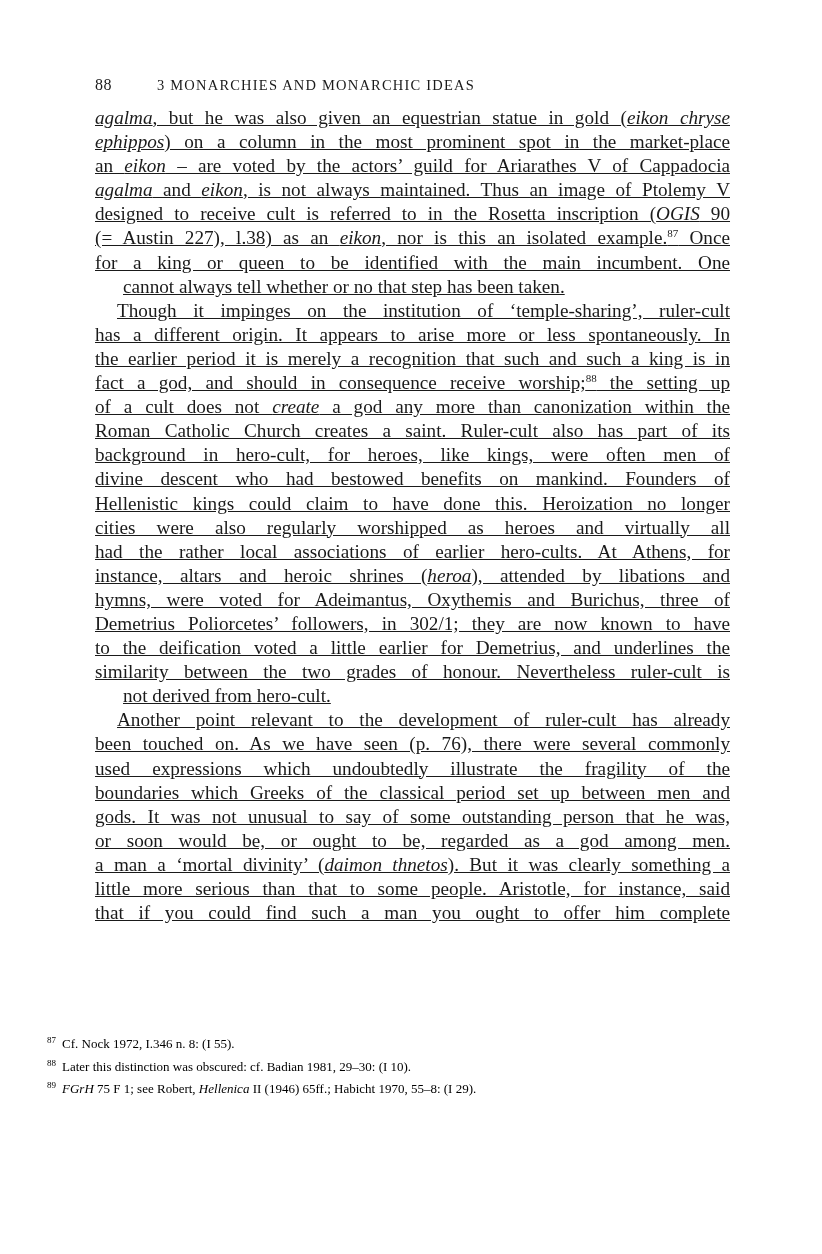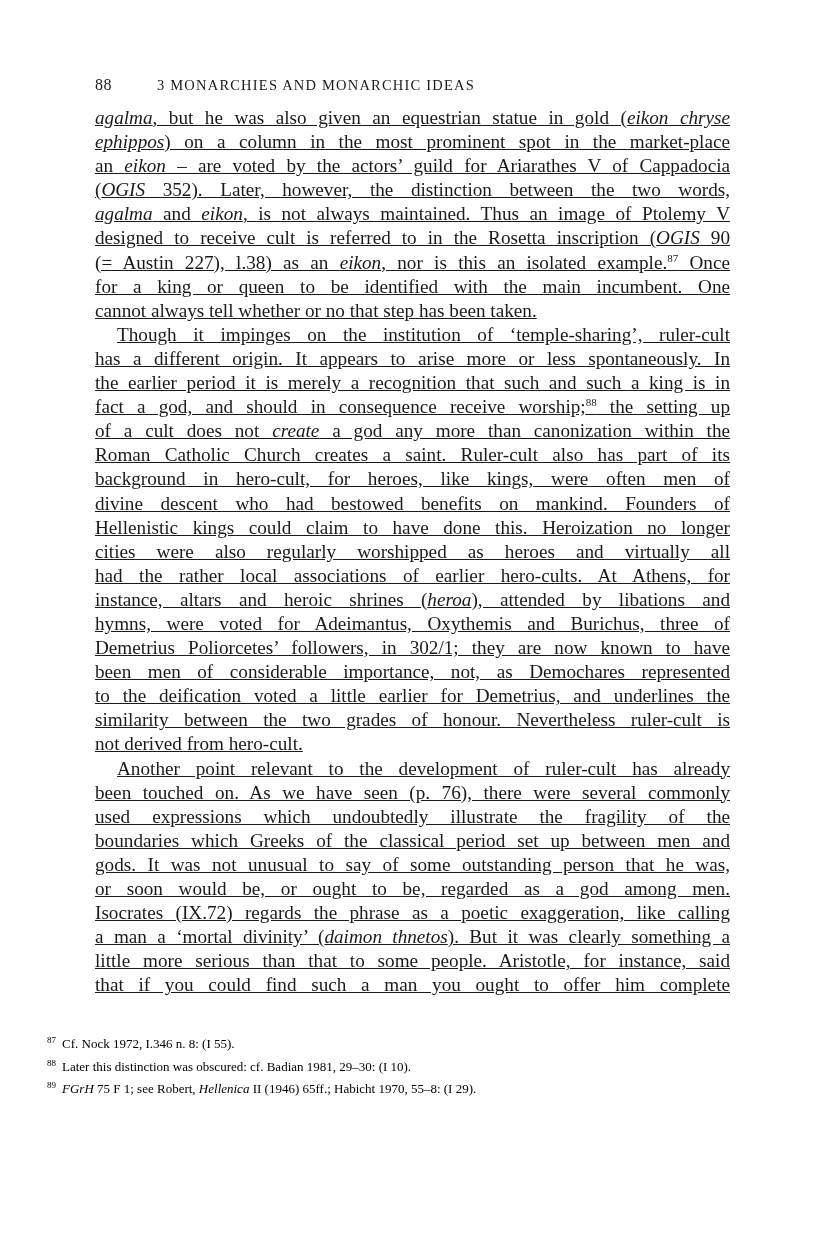--- a/index.html
+++ b/index.html
@@ -15,21 +15,21 @@
     .running-head .folio { position: absolute; left: 0; top: 0; font-size: 16px; }
     .running-head .title {
       position: absolute; left: 62px; top: 1px; font-size: 14.5px;
       letter-spacing: 1.2px; text-transform: uppercase; text-align: right;
     }
     .body-text {
       margin-top: 8px;
       font-size: 19.2px; line-height: 24.1px; text-align: justify;
     }
     .line { display: block; text-align: justify; text-align-last: justify; white-space: nowrap; height: 24.1px; overflow: visible; text-decoration: underline; }
-    .line.last { text-align-last: left; }
+    .line.last { text-align-last: left; margin-left: 28px; }
     .line.indent { padding-left: 22px; }
     .line > span { white-space: pre; }
     i, .it { font-style: italic; }
     sup { font-size: 11px; line-height: 0; vertical-align: 7px; }
     .footnotes {
       position: absolute; left: 47px; top: 1033px; width: 600px;
       font-size: 13px; line-height: 22.5px;
     }
     .fn sup { font-size: 9px; vertical-align: 5px; margin-right: 6px; }
   </style>
@@ -38,51 +38,48 @@
 
 <div class="page">
   <div class="running-head">
     <span class="folio">88</span>
     <span class="title">3 Monarchies and Monarchic Ideas</span>
   </div>
   <div class="body-text" id="body-text">
       <div class="line"><span class="it">agalma</span><span>, but he was also given an equestrian statue in gold (</span><span class="it">eikon chryse</span></div>
       <div class="line"><span class="it">ephippos</span><span>) on a column in the most prominent spot in the market-place</span></div>
       <div class="line"><span>an </span><span class="it">eikon</span><span> – are voted by the actors’ guild for Ariarathes V of Cappadocia</span></div>
-      <div class="line"><span>(</span><span class="it">OGIS</span><span> 352). Later, however, the distinction between the two words,</span></div>
       <div class="line"><span class="it">agalma</span><span> and </span><span class="it">eikon</span><span>, is not always maintained. Thus an image of Ptolemy V</span></div>
       <div class="line"><span>designed to receive cult is referred to in the Rosetta inscription (</span><span class="it">OGIS</span><span> 90</span></div>
       <div class="line"><span>(= Austin 227), l.38) as an </span><span class="it">eikon</span><span>, nor is this an isolated example.</span><sup>87</sup><span> Once</span></div>
       <div class="line"><span>for a king or queen to be identified with the main incumbent. One</span></div>
       <div class="line last"><span>cannot always tell whether or no that step has been taken.</span></div>
       <div class="line indent"><span>Though it impinges on the institution of ‘temple-sharing’, ruler-cult</span></div>
       <div class="line"><span>has a different origin. It appears to arise more or less spontaneously. In</span></div>
       <div class="line"><span>the earlier period it is merely a recognition that such and such a king is in</span></div>
       <div class="line"><span>fact a god, and should in consequence receive worship;</span><sup>88</sup><span> the setting up</span></div>
       <div class="line"><span>of a cult does not </span><span class="it">create</span><span> a god any more than canonization within the</span></div>
       <div class="line"><span>Roman Catholic Church creates a saint. Ruler-cult also has part of its</span></div>
       <div class="line"><span>background in hero-cult, for heroes, like kings, were often men of</span></div>
       <div class="line"><span>divine descent who had bestowed benefits on mankind. Founders of</span></div>
       <div class="line"><span>Hellenistic kings could claim to have done this. Heroization no longer</span></div>
       <div class="line"><span>cities were also regularly worshipped as heroes and virtually all</span></div>
       <div class="line"><span>had the rather local associations of earlier hero-cults. At Athens, for</span></div>
       <div class="line"><span>instance, altars and heroic shrines (</span><span class="it">heroa</span><span>), attended by libations and</span></div>
       <div class="line"><span>hymns, were voted for Adeimantus, Oxythemis and Burichus, three of</span></div>
       <div class="line"><span>Demetrius Poliorcetes’ followers, in 302/1; they are now known to have</span></div>
-      <div class="line"><span>been men of considerable importance, not, as Demochares represented</span></div>
       <div class="line"><span>to the deification voted a little earlier for Demetrius, and underlines the</span></div>
       <div class="line"><span>similarity between the two grades of honour. Nevertheless ruler-cult is</span></div>
       <div class="line last"><span>not derived from hero-cult.</span></div>
       <div class="line indent"><span>Another point relevant to the development of ruler-cult has already</span></div>
       <div class="line"><span>been touched on. As we have seen (p. 76), there were several commonly</span></div>
       <div class="line"><span>used expressions which undoubtedly illustrate the fragility of the</span></div>
       <div class="line"><span>boundaries which Greeks of the classical period set up between men and</span></div>
       <div class="line"><span>gods. It was not unusual to say of some outstanding person that he was,</span></div>
       <div class="line"><span>or soon would be, or ought to be, regarded as a god among men.</span></div>
-      <div class="line"><span>Isocrates (IX.72) regards the phrase as a poetic exaggeration, like calling</span></div>
       <div class="line"><span>a man a ‘mortal divinity’ (</span><span class="it">daimon thnetos</span><span>). But it was clearly something a</span></div>
       <div class="line"><span>little more serious than that to some people. Aristotle, for instance, said</span></div>
       <div class="line"><span>that if you could find such a man you ought to offer him complete</span></div>
     </div>
 </div>
 
 <div class="footnotes" id="footnotes">
     <div class="fn"><sup>87</sup><span>Cf. Nock 1972, I.346 n. 8: (I 55).</span></div>
     <div class="fn"><sup>88</sup><span>Later this distinction was obscured: cf. Badian 1981, 29–30: (I 10).</span></div>
     <div class="fn"><sup>89</sup><span class="it">FGrH</span><span> 75 F 1; see Robert, </span><span class="it">Hellenica</span><span> II (1946) 65ff.; Habicht 1970, 55–8: (I 29).</span></div>

